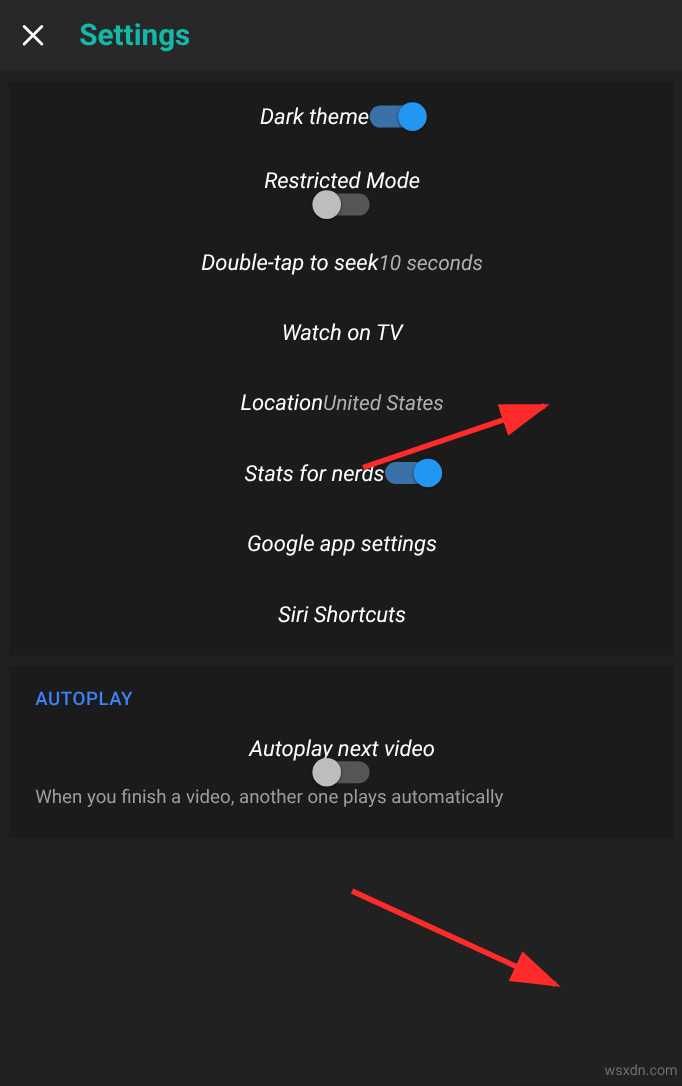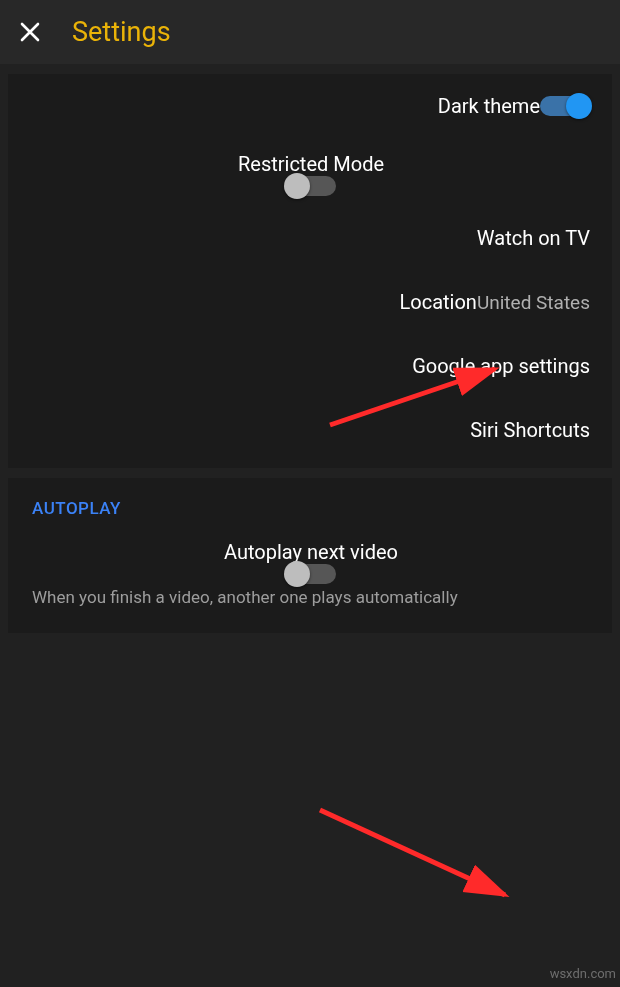--- a/index.html
+++ b/index.html
@@ -15,38 +15,39 @@
   .header {
     display: flex;
     align-items: center;
     padding: 16px 18px;
     gap: 30px;
     background: #282828;
   }
   .close-icon svg { display: block; }
   .header-title {
     font-size: 27px;
-    font-weight: 400;
-    color: #eab308;
+    font-weight: 700;
+    color: #14b8a6;
   }
   .container {
     background: #212121;
     padding: 0 8px;
   }
   .panel {
     background: #1b1b1b;
     margin-top: 10px;
     padding-bottom: 6px;
   }
   .row {
     display: flex;
     align-items: center;
-    justify-content: flex-end;
+    justify-content: center;
     padding: 20px 22px 20px 24px;
     min-height: 64px;
+    font-style: italic;
   }
   .row.tight { padding-top: 14px; padding-bottom: 10px; flex-direction: column; }
   .row .label {
     font-size: 20px;
     color: #fff;
     font-weight: 400;
   }
   .value {
     font-size: 19px;
     color: #b0b0b0;
@@ -134,30 +135,41 @@
 
     <div class="row tight">
       <span class="label">Restricted Mode</span>
       <span class="toggle">
           <span class="track"></span>
           <span class="knob"></span>
         </span>
     </div>
 
 
+    <div class="row">
+      <span class="label">Double-tap to seek</span>
+      <span class="value">10 seconds</span>
+    </div>
 
     <div class="row">
       <span class="label">Watch on TV</span>
     </div>
 
     <div class="row">
       <span class="label">Location</span>
       <span class="value">United States</span>
     </div>
 
+    <div class="row">
+      <span class="label">Stats for nerds</span>
+      <span class="toggle on">
+          <span class="track"></span>
+          <span class="knob"></span>
+        </span>
+    </div>
 
     <div class="row">
       <span class="label">Google app settings</span>
     </div>
 
     <div class="row">
       <span class="label">Siri Shortcuts</span>
     </div>
 
   </div>

